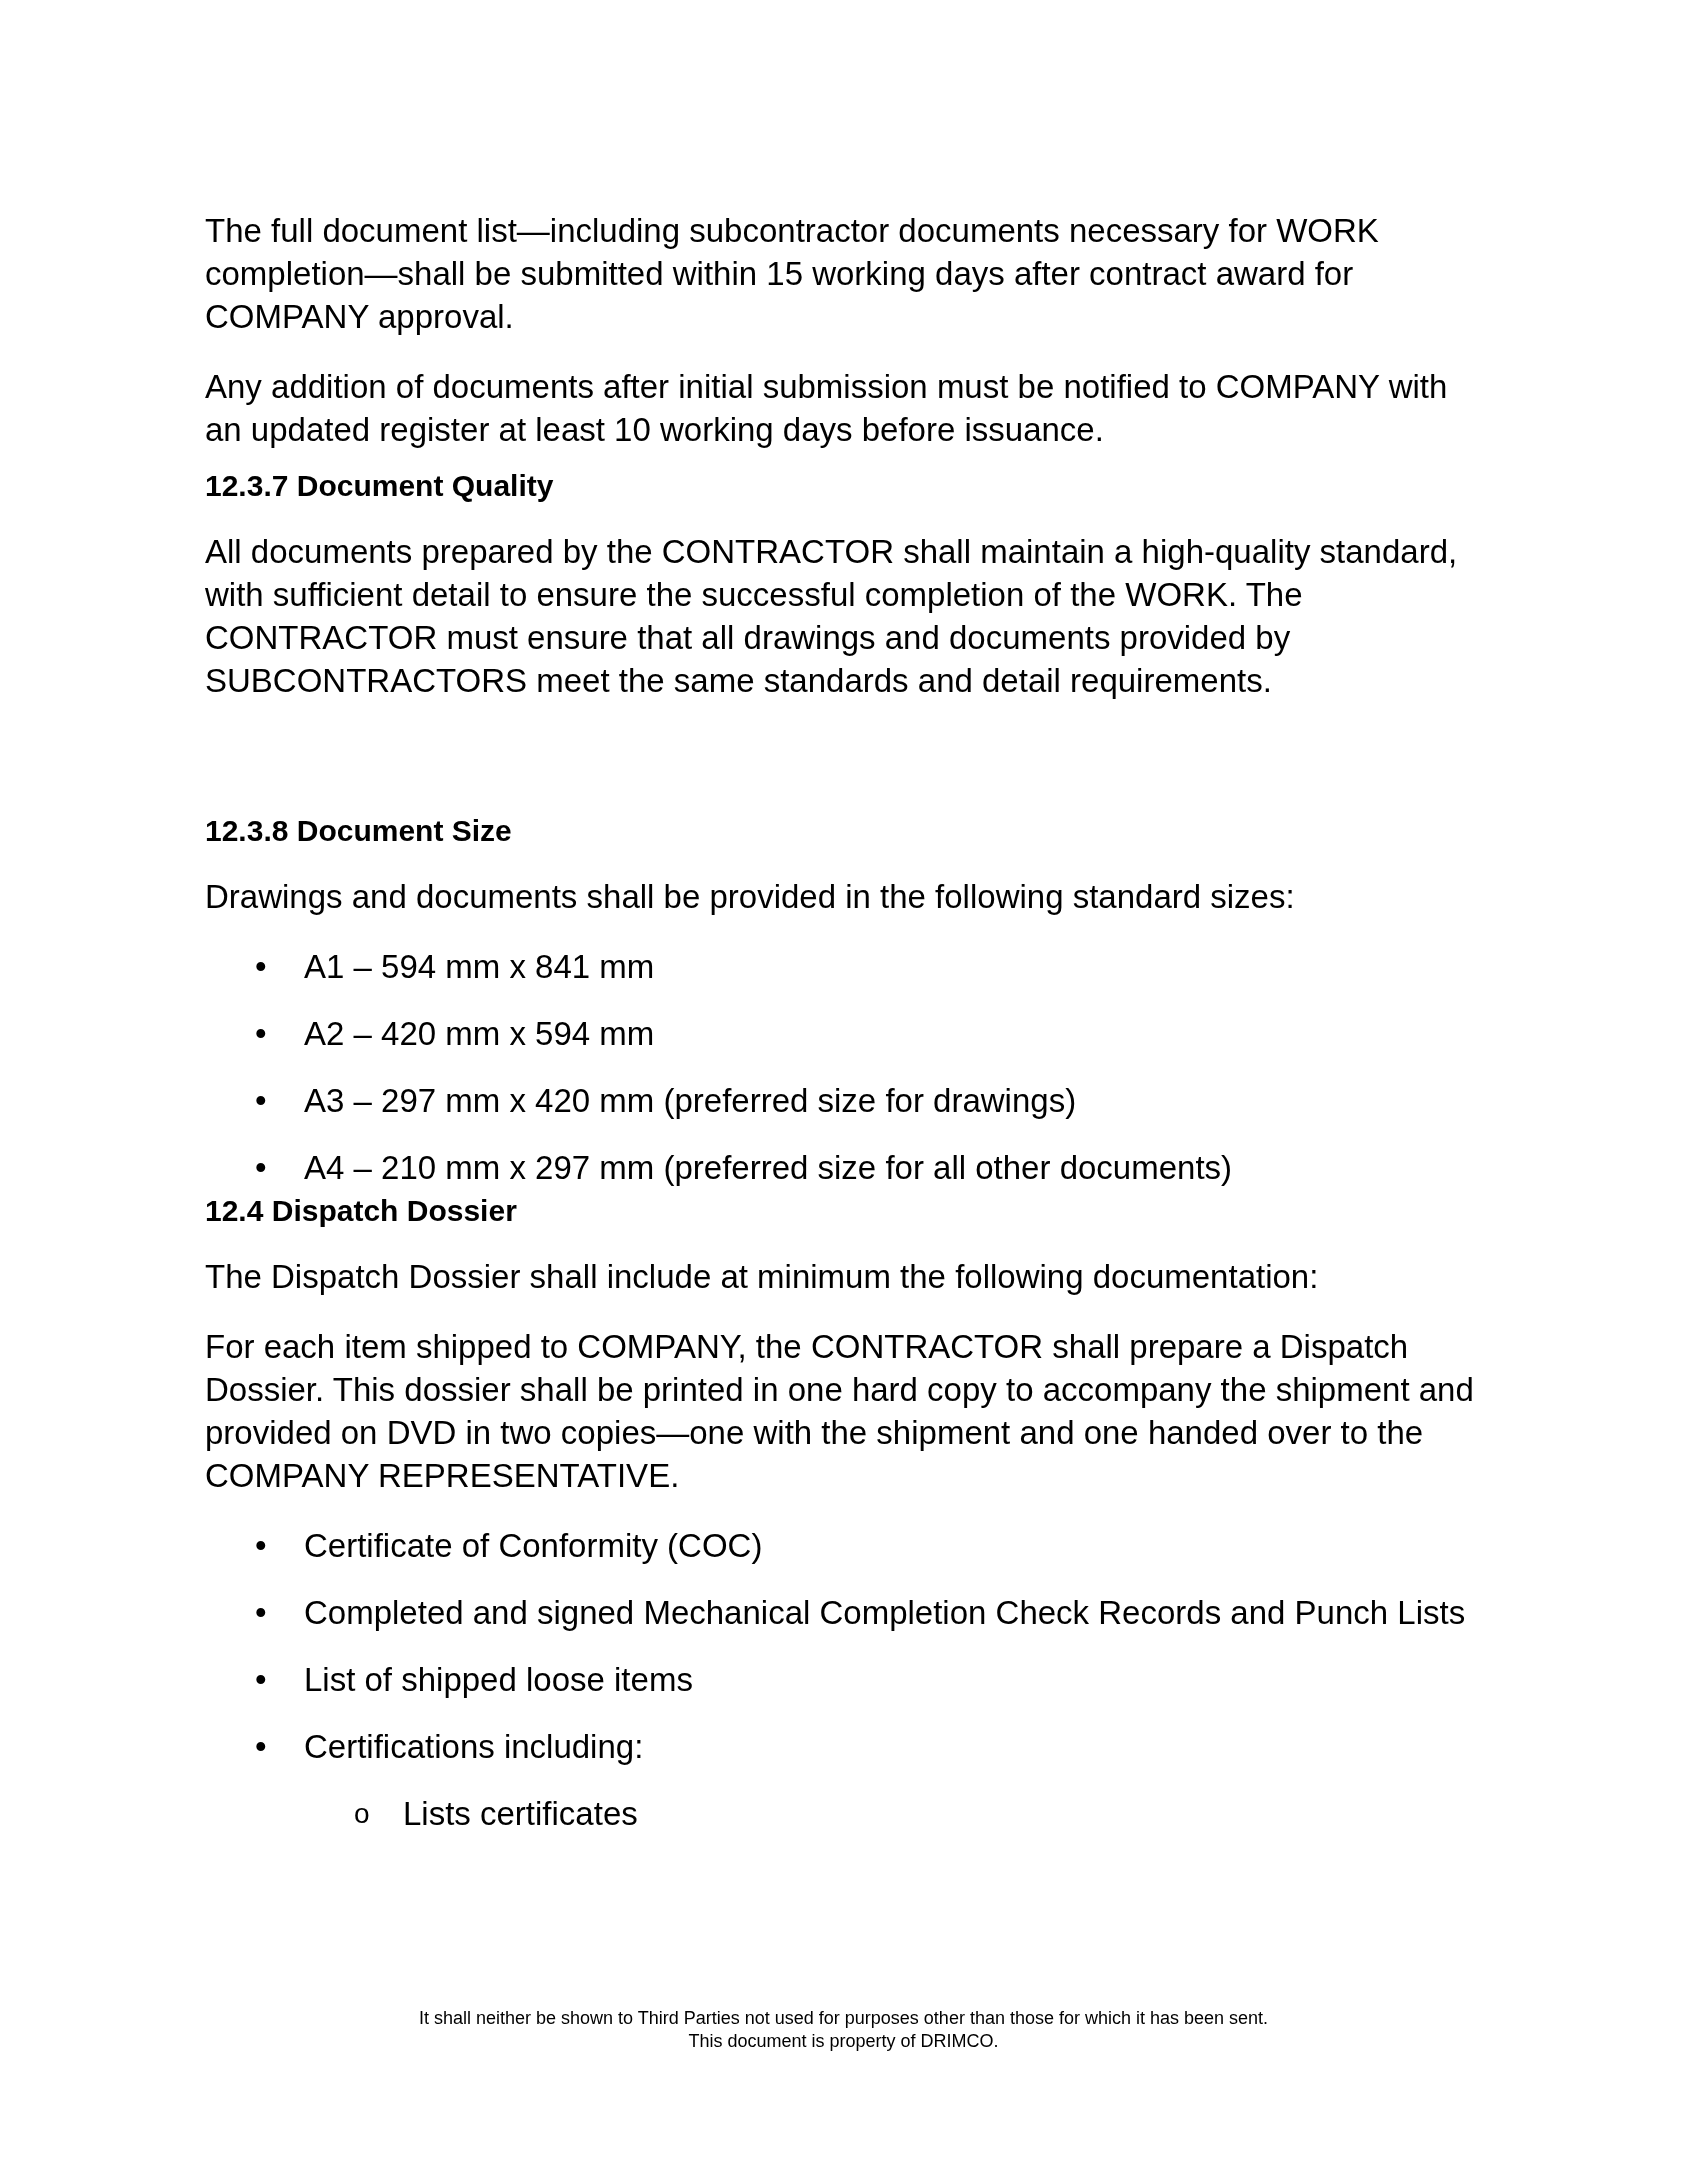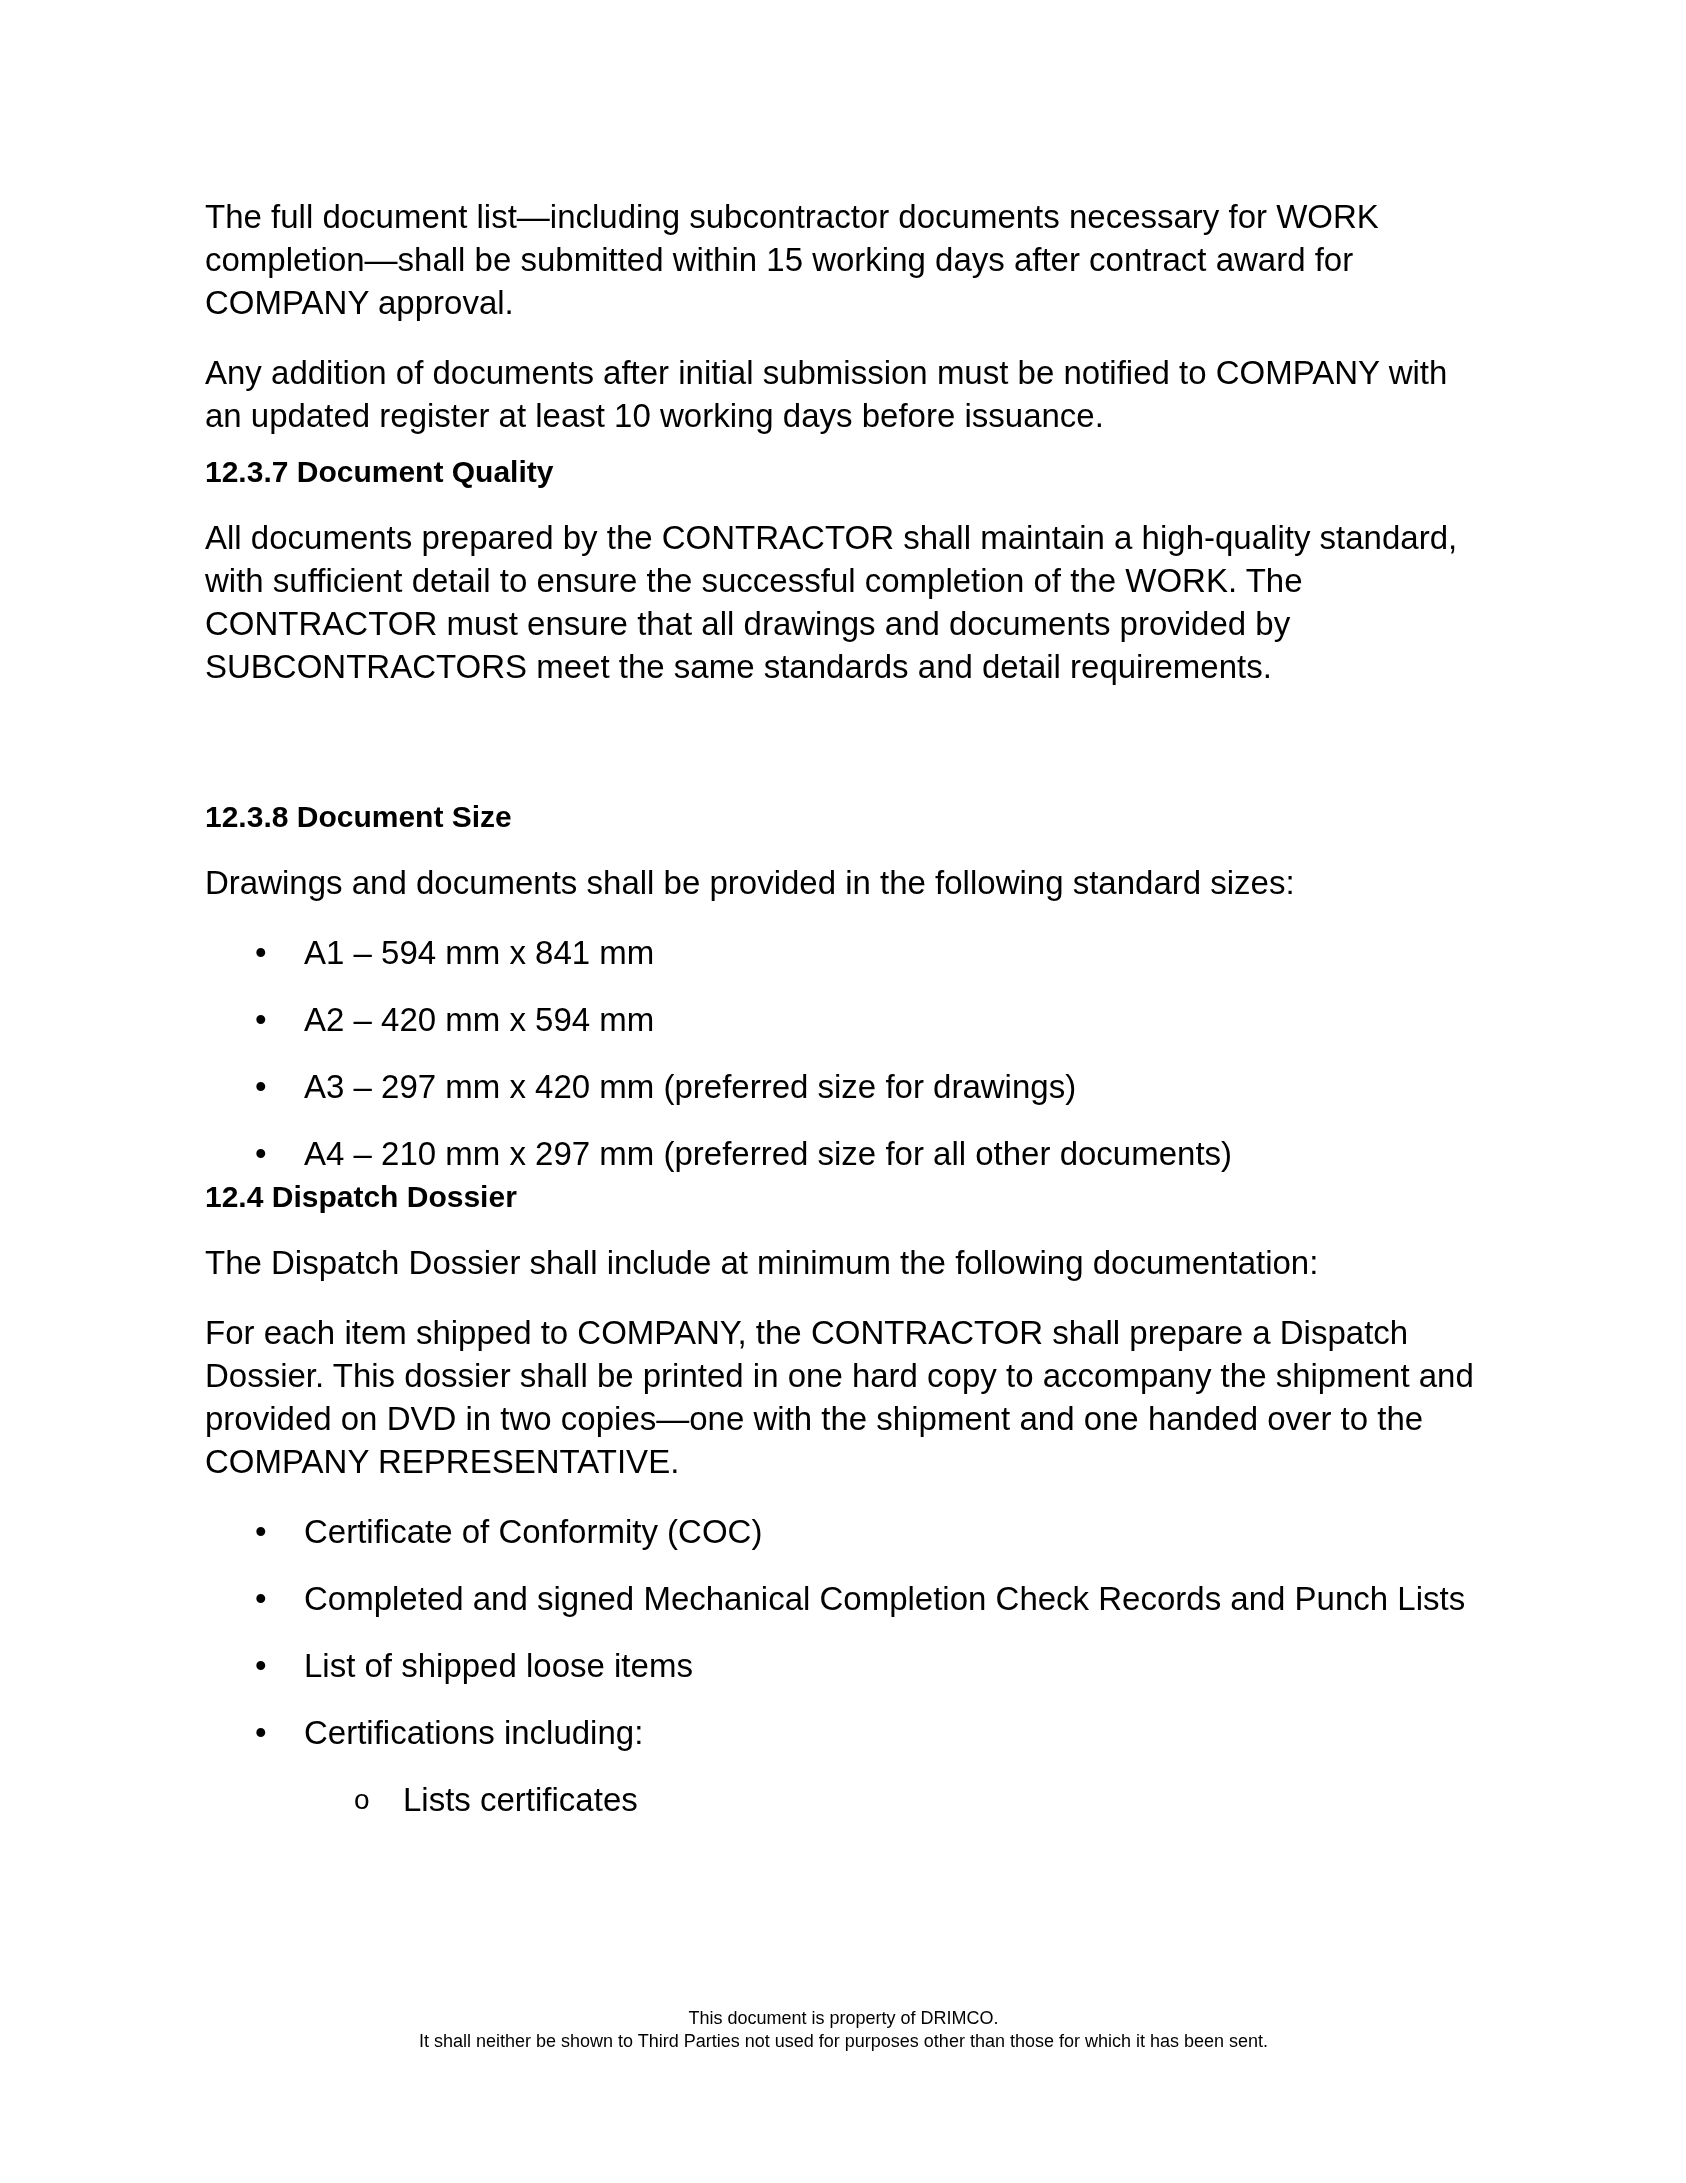--- a/index.html
+++ b/index.html
@@ -12,21 +12,21 @@
     width: 1687px;
     height: 2183px;
     background: #ffffff;
     font-family: "Liberation Sans", sans-serif;
     color: #000000;
     overflow: hidden;
   }
   .content {
     position: absolute;
     left: 205px;
-    top: 195px;
+    top: 209px;
     width: 1286px;
     font-size: 33px;
     line-height: 43px;
   }
   .para {
     margin: 0 0 27px 0;
   }
   .blank-line {
     margin: 0 0 27px 0;
   }
@@ -142,17 +142,17 @@
     <ul class="bullets sub">
       <li>
         <span class="marker">o</span>
         <span>Lists certificates</span>
       </li>
     </ul>
 
   </div>
 
   <div class="footer">
+    <div>It shall neither be shown to Third Parties not used for purposes other than those for which it has been sent.</div>
     <div>This document is property of DRIMCO.</div>
-    <div>It shall neither be shown to Third Parties not used for purposes other than those for which it has been sent.</div>
   </div>
 </div>
 
 
 </body></html>

